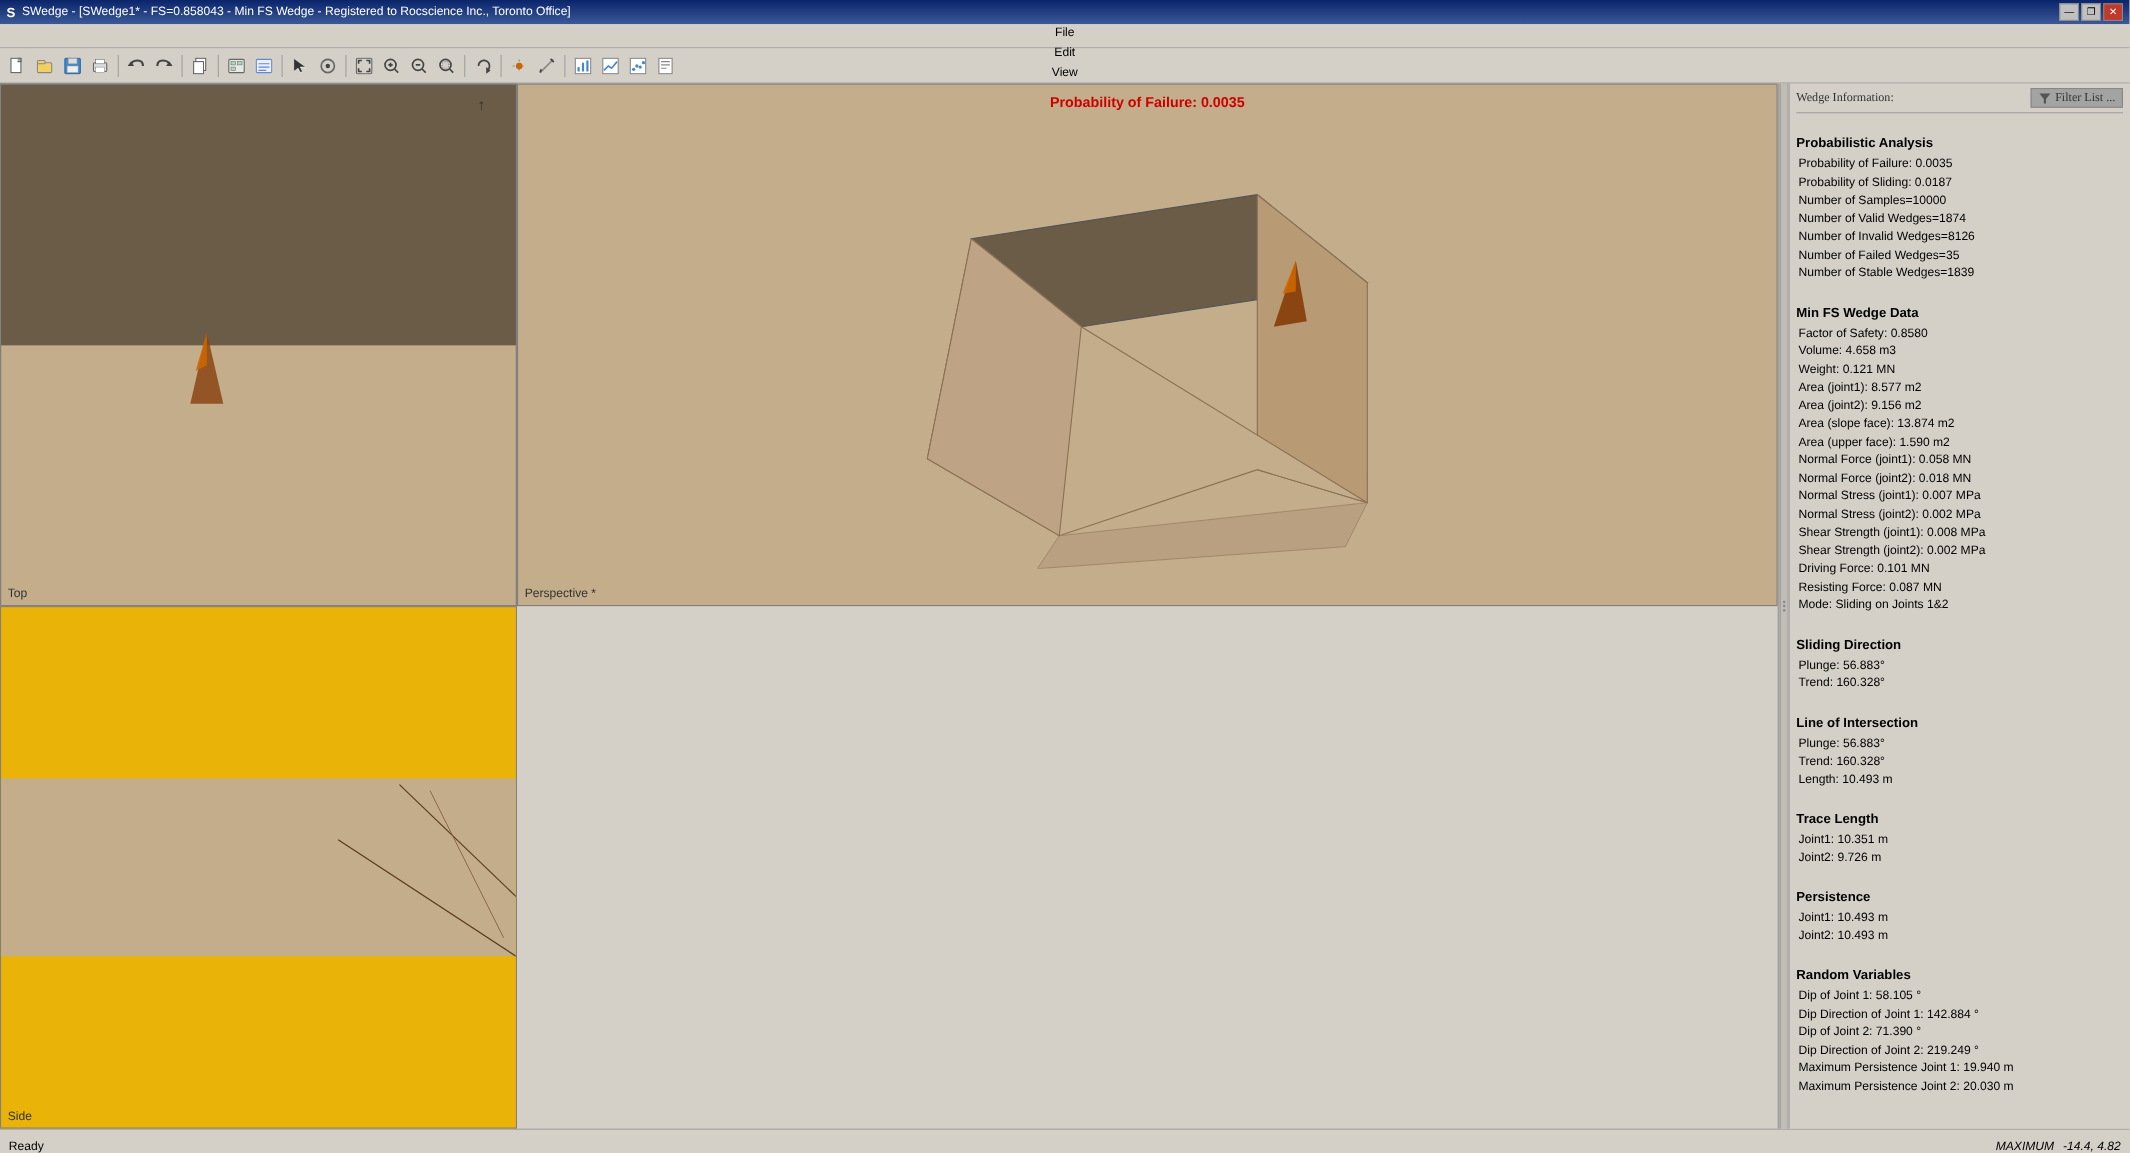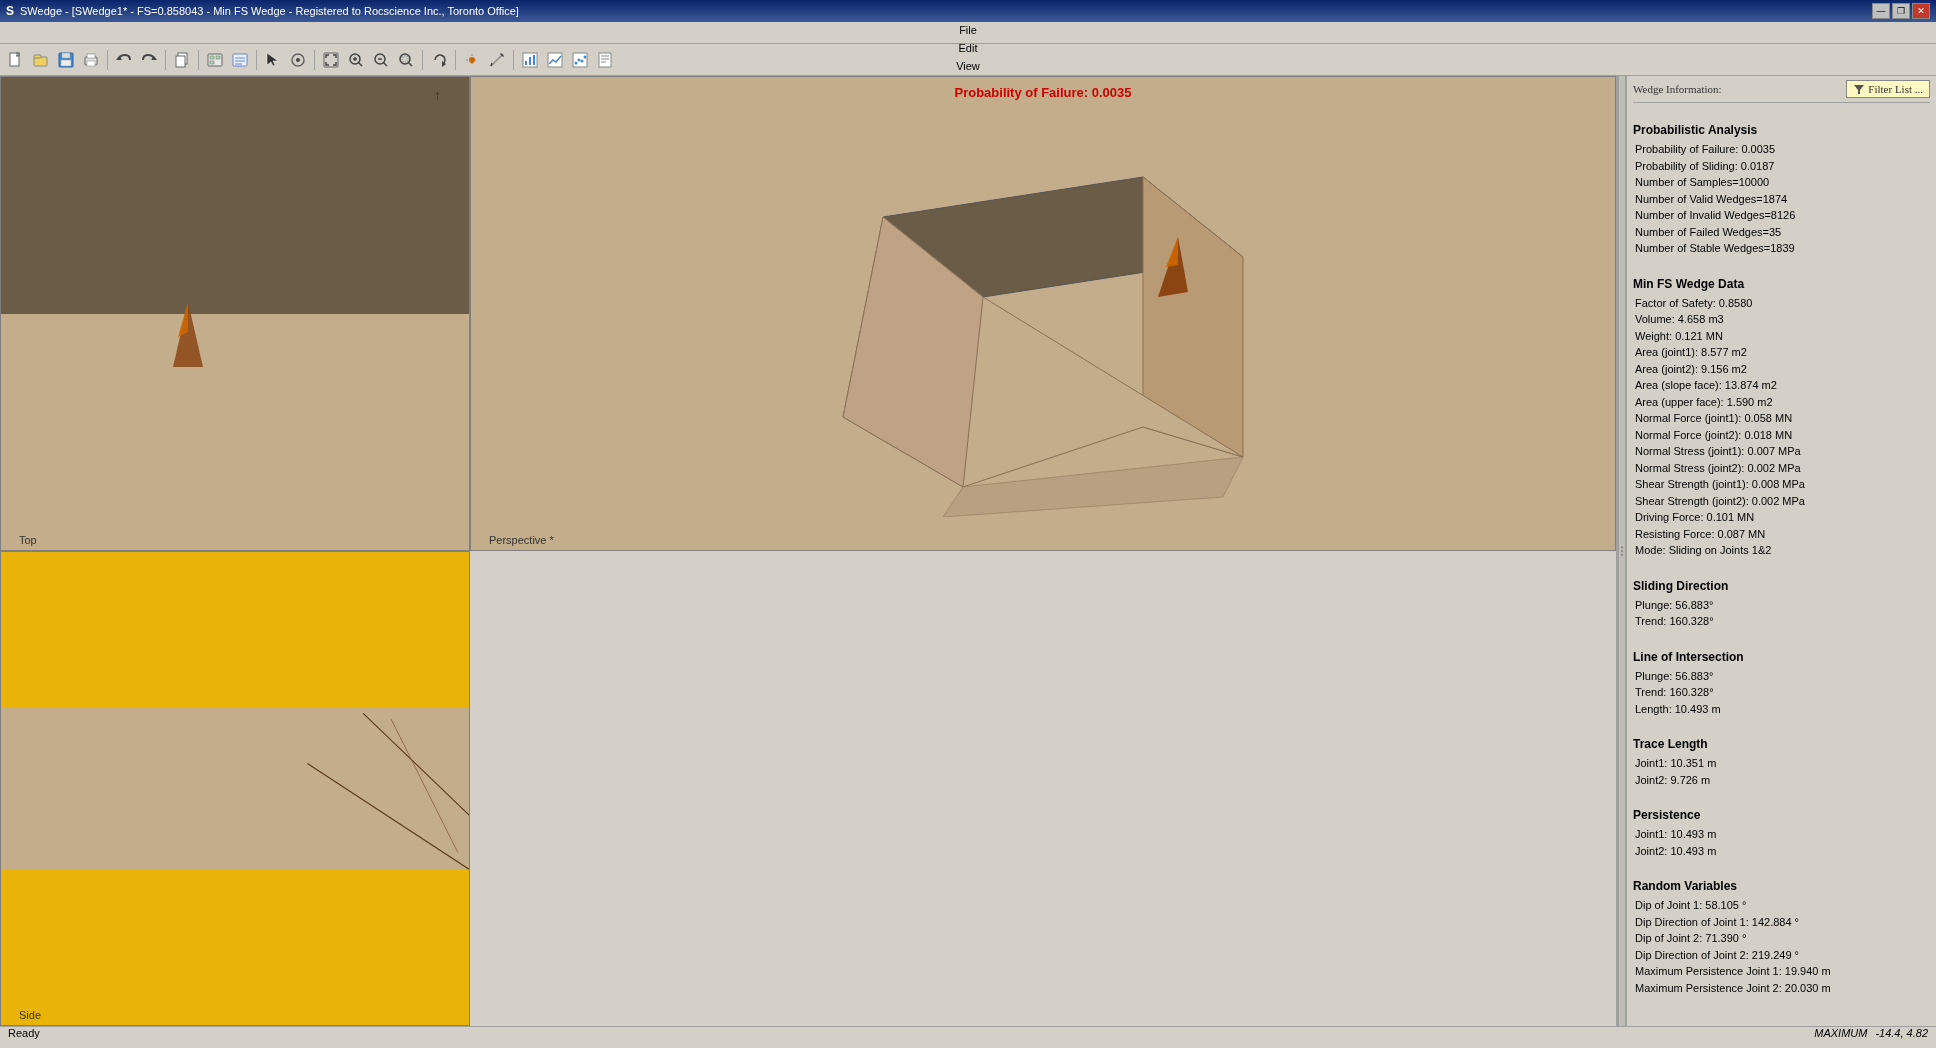--- a/index.html
+++ b/index.html
@@ -109,21 +109,21 @@
 
     .viewport-cell {
       position: relative;
       border: 1px solid #808080;
       overflow: hidden;
     }
 
     .viewport-label {
       position: absolute;
       bottom: 4px;
-      left: 18px;
+      left: 6px;
       font-size: 11px;
       color: #333;
     }
 
     
     #vp-top {
       background: #7a6a55;
     }
 
     
@@ -174,21 +174,21 @@
       font-size: 11px;
       color: #333;
       font-family: Liberation Serif, serif;
     }
 
     .filter-btn {
       display: flex;
       align-items: center;
       gap: 3px;
       border: 1px solid #888;
-      background: #fef9c3;
+      background: #a3a3a3;
       padding: 2px 6px;
       font-size: 11px;
       cursor: pointer;
     }
 
     .section-title {
       font-size: 12px;
       font-weight: bold;
       color: #000;
       margin-top: 20px;
@@ -201,21 +201,21 @@
       line-height: 1.5;
       padding-left: 2px;
     }
 
     
     #status-bar {
       height: 22px;
       background: #d4d0c8;
       border-top: 1px solid #a0a0a0;
       display: flex;
-      align-items: flex-start;
+      align-items: flex-end;
       justify-content: space-between;
       padding: 0 8px;
       font-size: 11px;
     }
 
     
     .top-view-bg {
       position: absolute;
       top: 0; left: 0; right: 0;
       height: 50%;

